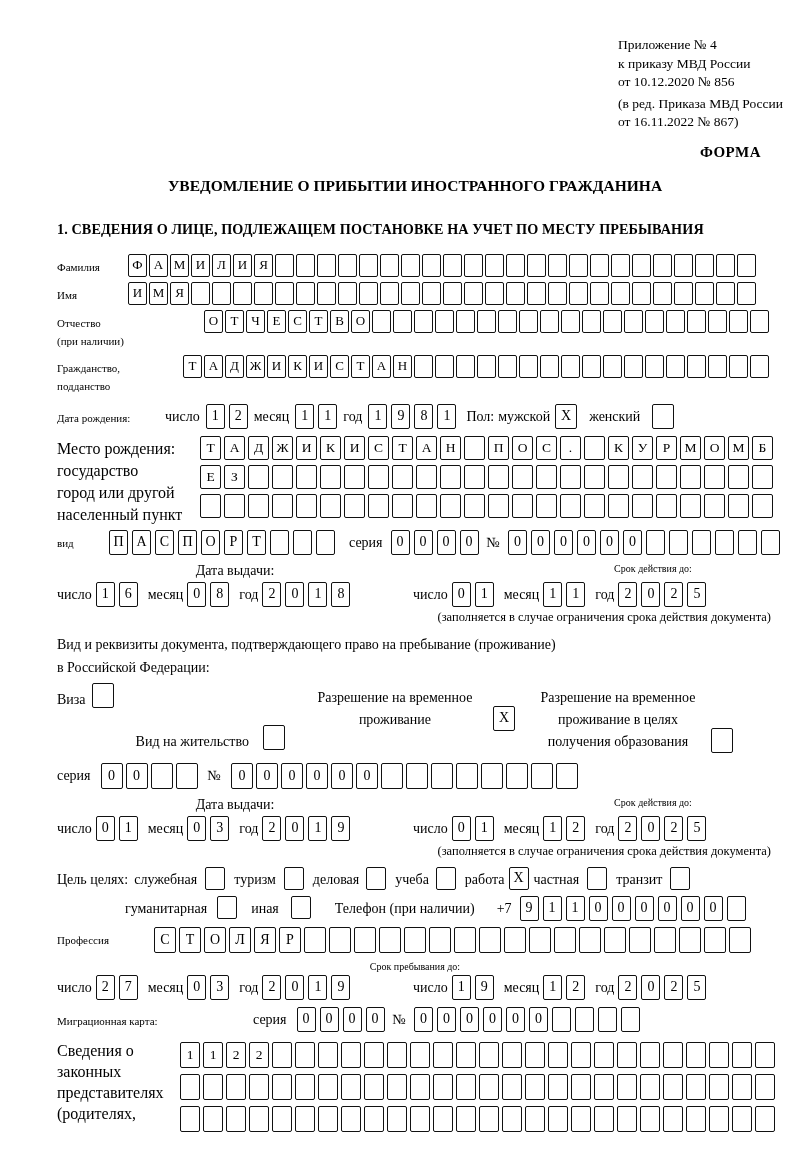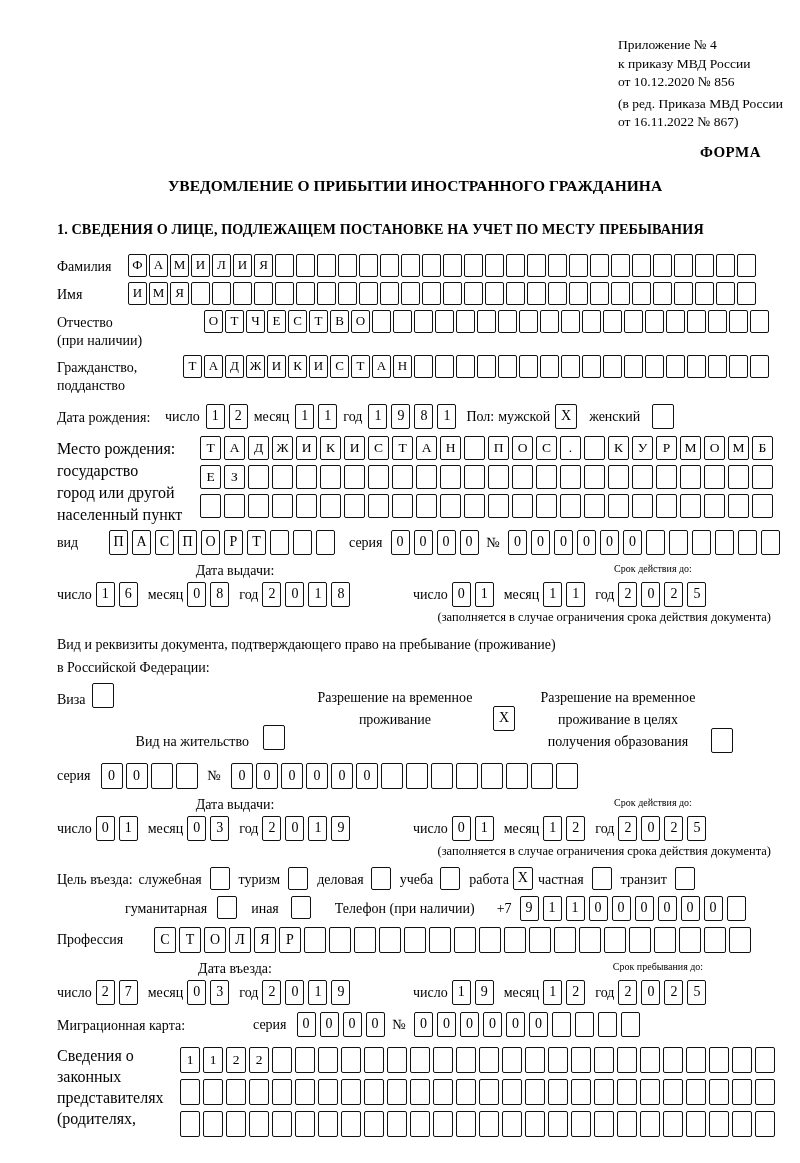--- a/index.html
+++ b/index.html
@@ -10,21 +10,21 @@
   .annex{margin-left:561px;font-size:13.5px;line-height:18.5px;white-space:nowrap;}
   .annex .grp2{margin-top:3px;}
   .forma{font-weight:bold;font-size:15px;letter-spacing:.5px;text-align:right;padding-right:12px;margin-top:12px;}
 
   .title{text-align:center;font-weight:bold;font-size:15.5px;line-height:22px;margin-top:14px;}
   .blankline{display:inline-block;width:58px;border-bottom:2px solid #3a3a3a;margin-left:10px;vertical-align:baseline;}
 
   .sect{font-weight:bold;font-size:14.2px;margin-top:24px;white-space:nowrap;letter-spacing:.1px;}
 
   .frow{display:flex;align-items:flex-start;margin-top:5px;}
-  .lbl{font-size:14px;line-height:18px;padding-top:4px;flex-shrink:0;}
+  .lbl{font-size:11px;line-height:18px;padding-top:4px;flex-shrink:0;}
   .dlbl{font-size:14px;padding-top:5px;flex-shrink:0;}
 
   .cells{display:flex;gap:2px;flex-shrink:0;}
   .cell{box-sizing:border-box;width:19px;height:23px;border:1.6px solid #111;border-radius:2px;
         display:flex;align-items:center;justify-content:center;font-size:13px;background:#fff;flex-shrink:0;}
   .cells.md{gap:3px}.cells.md .cell{width:21px;height:24px;font-size:13.5px;}
   .cells.dt{gap:4px}.cells.dt .cell{width:19px;height:25px;font-size:14px;}
   .cells.lg{gap:3px}.cells.lg .cell{width:22px;height:26px;font-size:14px;}
   .cells.rg{gap:3px}.cells.rg .cell{width:20px;height:26px;font-size:13.5px;}
 
@@ -518,21 +518,21 @@
           <span class="cell">2</span>
           <span class="cell">0</span>
           <span class="cell">2</span>
           <span class="cell">5</span>
         </span>
     </div>
   </div>
   <div class="note">(заполняется в случае ограничения срока действия документа)</div>
 
   <div class="frow" style="margin-top:8px;">
-    <span class="dlbl">Цель въезда:</span>
+    <span class="dlbl">Цель целях:</span>
     <span class="dlbl" style="margin-left:6px;">служебная</span>
     <span class="cb sm" style="margin-left:8px;"></span>
     <span class="dlbl" style="margin-left:9px;">туризм</span>
     <span class="cb sm" style="margin-left:8px;"></span>
     <span class="dlbl" style="margin-left:9px;">деловая</span>
     <span class="cb sm" style="margin-left:7px;"></span>
     <span class="dlbl" style="margin-left:9px;">учеба</span>
     <span class="cb sm" style="margin-left:7px;"></span>
     <span class="dlbl" style="margin-left:9px;">работа</span>
     <span class="cb sm" style="margin-left:4px;">X</span>
@@ -587,21 +587,20 @@
         <span class="cell"></span>
         <span class="cell"></span>
         <span class="cell"></span>
         <span class="cell"></span>
         <span class="cell"></span>
         <span class="cell"></span>
       </span>
   </div>
 
   <div class="twocol">
-    <div class="colL" style="padding-right:130px;">Дата въезда:</div>
     <div class="colR">Срок пребывания до:</div>
   </div>
   <div class="daterow">
     <div class="dgL dg">
       <span class="dlbl">число</span>
       <span class="cells dt">
           <span class="cell">2</span>
           <span class="cell">7</span>
         </span>
       <span class="dlbl">месяц</span>

